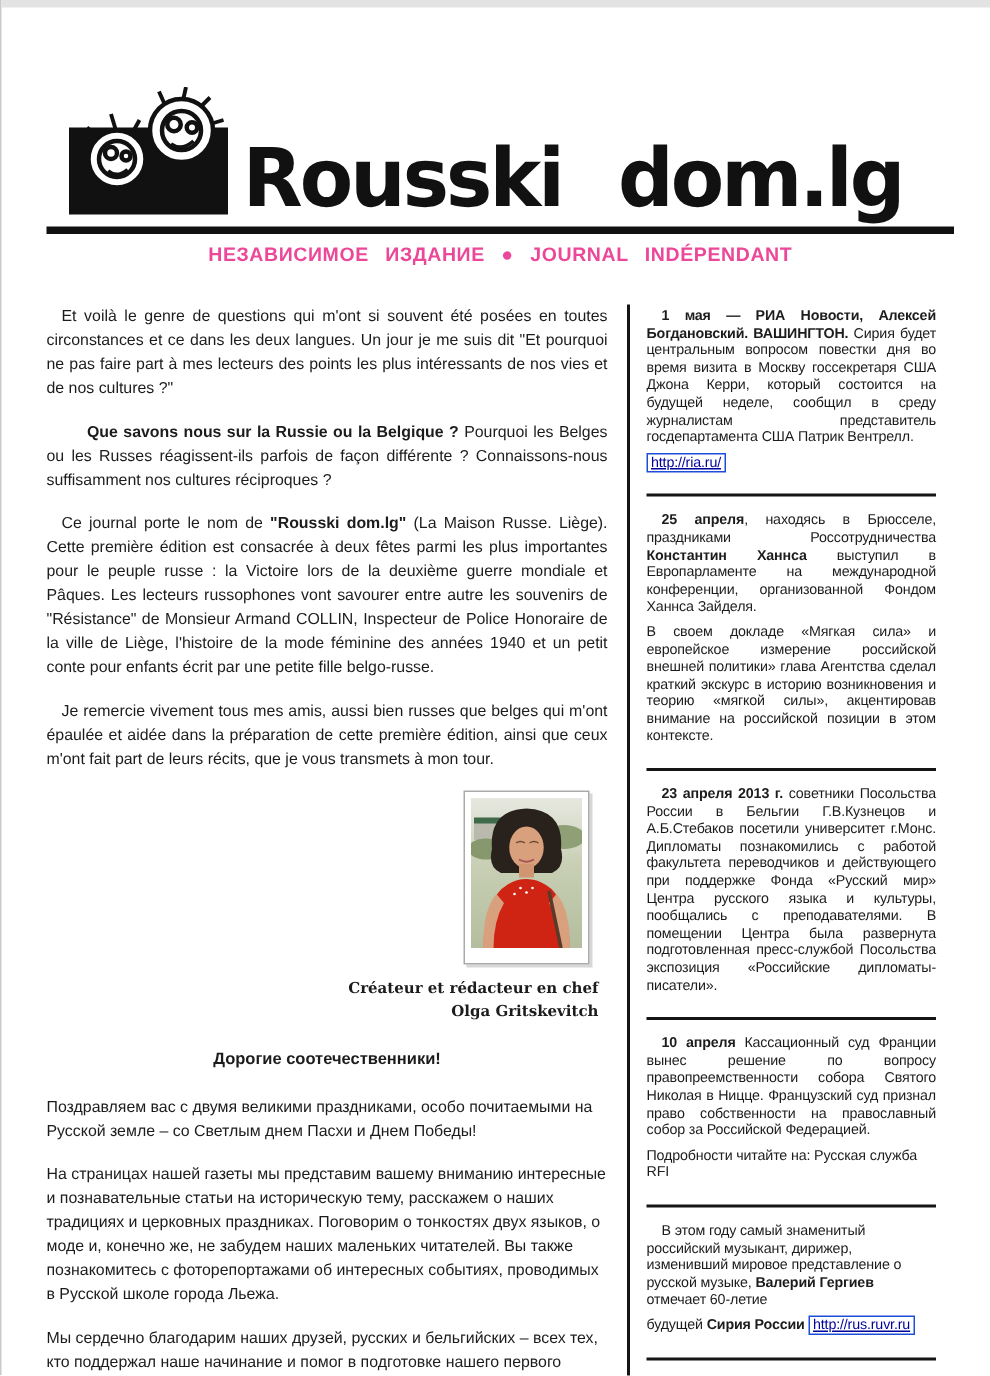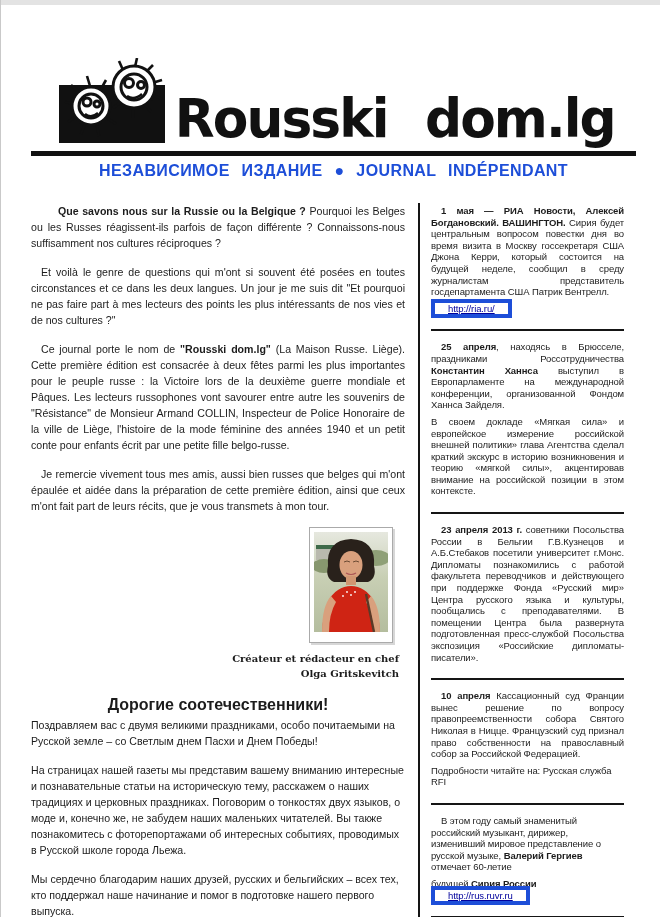--- a/index.html
+++ b/index.html
@@ -3,53 +3,53 @@
 <meta charset="utf-8">
 <style>
   * { margin:0; padding:0; box-sizing:border-box; }
   html,body { width:660px; height:917px; background:#fff; overflow:hidden;
     font-family:"Liberation Sans", sans-serif; color:#1c1c1c; }
   .page { position:relative; width:660px; height:917px; background:#fff;
     border-left:1px solid #c9c9c9; }
   .top-edge { position:absolute; top:0; left:0; width:660px; height:5px; background:#e3e3e3; }
 
   
-  .masthead { position:absolute; top:58px; left:56px; width:595px; height:88px;
+  .masthead { position:absolute; top:58px; left:43px; width:595px; height:88px;
     display:flex; align-items:flex-end; }
   .logo { width:112px; height:88px; flex:0 0 auto; }
   .title { font-family:"DejaVu Sans", sans-serif; font-weight:bold;
     font-size:54px; letter-spacing:-2px; word-spacing:22px; line-height:1;
     transform:scaleX(0.96); transform-origin:left bottom; white-space:nowrap;
     color:#111; padding-left:6px; }
   .rule { position:absolute; top:151px; left:30px; width:605px; height:5px; background:#111; }
   .tagline { position:absolute; top:162px; left:30px; width:605px; text-align:center;
-    font-weight:bold; font-size:16px; letter-spacing:.4px; word-spacing:7px; color:#1d4ed8; }
+    font-weight:bold; font-size:13px; letter-spacing:.4px; word-spacing:7px; color:#ec4899; }
 
   
   .columns { position:absolute; top:203px; left:30px; width:606px; display:flex; }
   .col-left { width:387px; padding-right:13px; font-size:10.6px; line-height:16px; }
   .col-right { width:206px; border-left:2px solid #151515; padding-left:11px;
     font-size:9.5px; line-height:11.6px; letter-spacing:-.1px; min-height:700px; }
 
   .just { text-align:justify; }
   .indent { text-indent:27px; }
   .indent-sm { text-indent:10px; }
   .col-left p { margin-bottom:13px; }
   .b { font-weight:bold; }
   .lnk { color:#00009c; text-decoration:underline; cursor:pointer; }
-  .boxed { border:4px solid #1d4ed8; padding:0 13px; }
+  .boxed { border:1px solid #1d4ed8; padding:0 2px; }
 
   .photo-wrap { margin:2px 12px 4px 0; text-align:right; }
   .photo { display:inline-block; border:1px solid #aaa; background:#fff;
     padding:4px 4px 10px 4px; box-shadow:2px 2px 0 #d7d7d7; }
   .photo svg { display:block; }
   .caption { text-align:right; font-family:"DejaVu Serif", serif; font-weight:bold;
     font-size:10px; line-height:15px; margin:2px 6px 16px 0; }
 
-  .greet-head { text-align:center; font-weight:bold; font-size:16px; margin:10px 0 4px 0; }
+  .greet-head { text-align:center; font-weight:bold; font-size:11px; margin:10px 0 16px 0; }
   .center { text-align:left; }
 
   .col-right p { margin-bottom:5px; }
   .news-item { padding:2px 0; }
   .sep { border-top:2px solid #151515; margin:8px 0 8px 0; }
   .linkline { margin-top:2px; }
 </style>
 </head>
 <body>
 
@@ -100,22 +100,22 @@
     </div>
     <h1 class="title">Rousski dom.lg</h1>
   </header>
 
   <div class="rule"></div>
   <div class="tagline">НЕЗАВИСИМОЕ ИЗДАНИЕ ● JOURNAL INDÉPENDANT</div>
 
   <main class="columns">
 
     <section class="col-left">
+      <p class="just indent-sm"><span>Et voilà le genre de questions qui m'ont si souvent été posées en toutes circonstances et ce dans les deux langues. Un jour je me suis dit "Et pourquoi ne pas faire part à mes lecteurs des points les plus intéressants de nos vies et de nos cultures ?"</span></p>
       <p class="just indent"><span class="b">Que savons nous sur la Russie ou la Belgique ? </span><span>Pourquoi les Belges ou les Russes réagissent-ils parfois de façon différente ? Connaissons-nous suffisamment nos cultures réciproques ?</span></p>
-      <p class="just indent-sm"><span>Et voilà le genre de questions qui m'ont si souvent été posées en toutes circonstances et ce dans les deux langues. Un jour je me suis dit "Et pourquoi ne pas faire part à mes lecteurs des points les plus intéressants de nos vies et de nos cultures ?"</span></p>
       <p class="just indent-sm"><span>Ce journal porte le nom de </span><span class="b">"Rousski dom.lg"</span><span> (La Maison Russe. Liège). Cette première édition est consacrée à deux fêtes parmi les plus importantes pour le peuple russe : la Victoire lors de la deuxième guerre mondiale et Pâques. Les lecteurs russophones vont savourer entre autre les souvenirs de "Résistance" de Monsieur Armand COLLIN, Inspecteur de Police Honoraire de la ville de Liège, l'histoire de la mode féminine des années 1940 et un petit conte pour enfants écrit par une petite fille belgo-russe.</span></p>
       <p class="just indent-sm"><span>Je remercie vivement tous mes amis, aussi bien russes que belges qui m'ont épaulée et aidée dans la préparation de cette première édition, ainsi que ceux m'ont fait part de leurs récits, que je vous transmets à mon tour.</span></p>
 
       <figure class="photo-wrap">
         <span class="photo">
           <svg width="74" height="100" viewBox="0 0 74 100" xmlns="http://www.w3.org/2000/svg">
             <defs>
               <linearGradient id="bg" x1="0" y1="0" x2="0" y2="1">
                 <stop offset="0" stop-color="#e6e8df"></stop>
                 <stop offset="0.45" stop-color="#c8cfb4"></stop>

